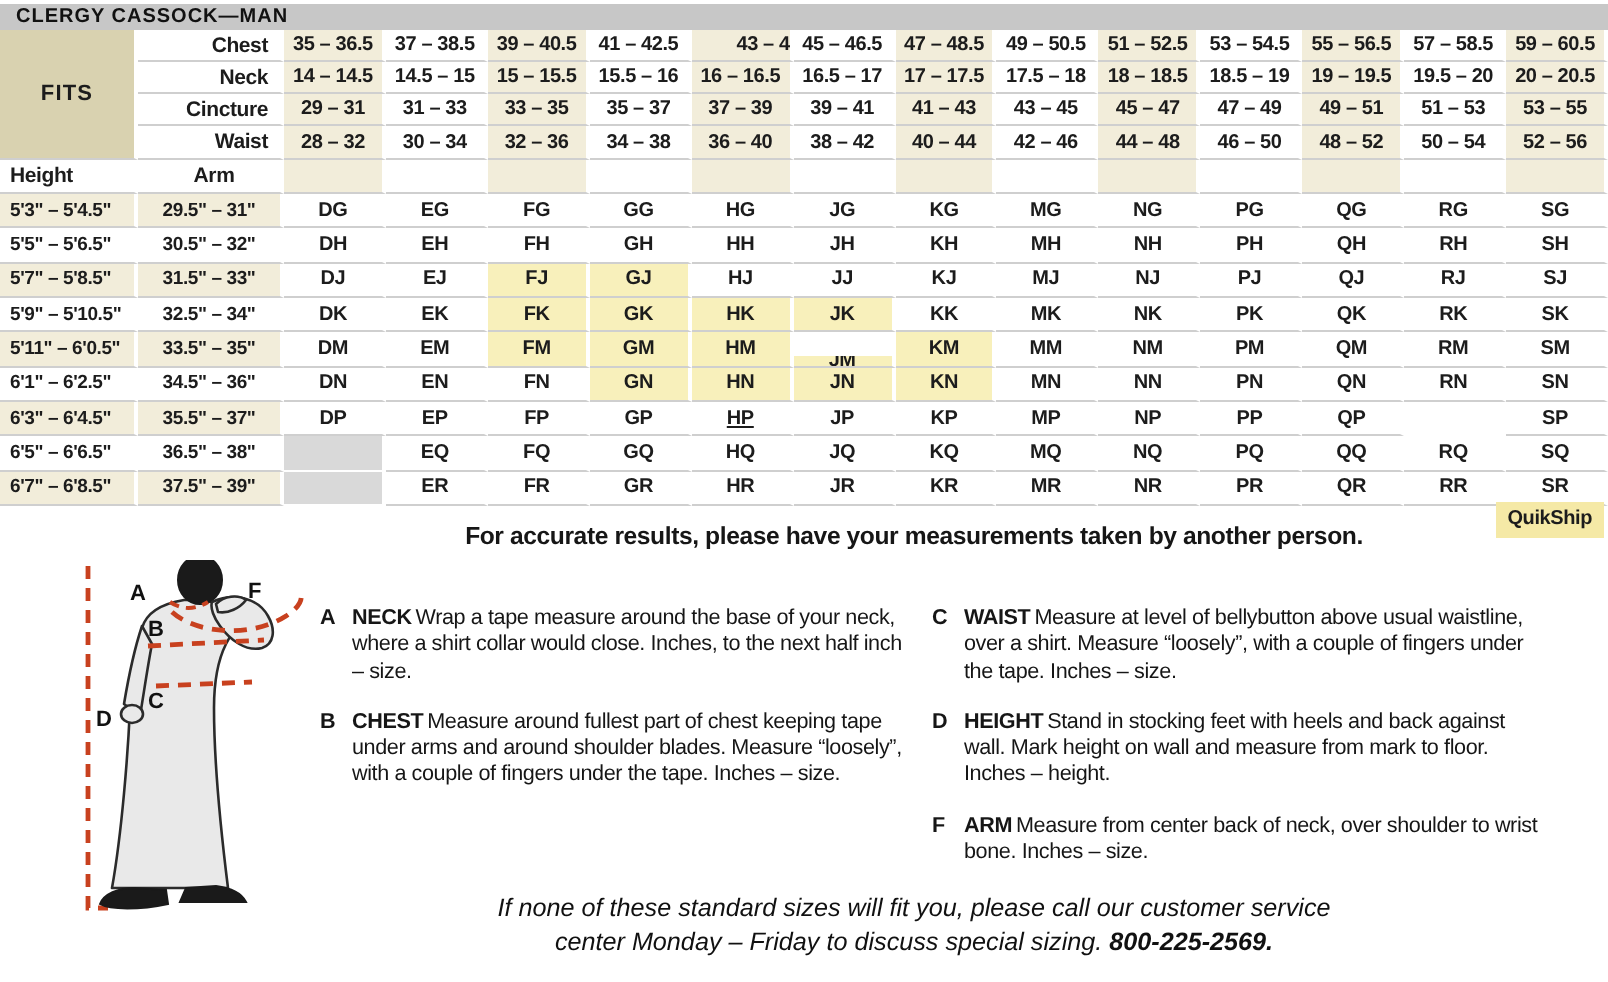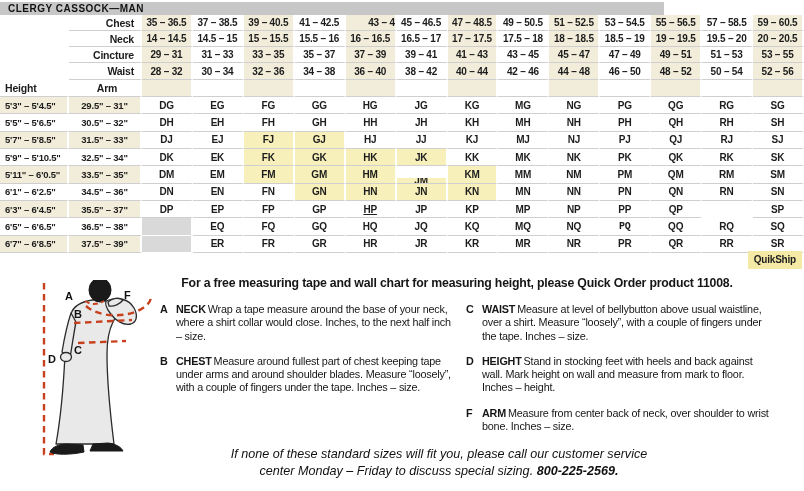--- a/index.html
+++ b/index.html
@@ -2,21 +2,21 @@
 <html><head>
 <meta charset="utf-8">
 <style>
   * { margin:0; padding:0; box-sizing:border-box; }
   html,body { background:#fff; }
   body {
     width:804px; height:491px; position:relative; overflow:hidden;
     font-family:"Liberation Sans", sans-serif; color:#1c1c1c;
   }
   .titlebar {
-    position:absolute; top:2px; left:0; width:664px; height:13px;
+    position:absolute; top:2px; left:0; width:804px; height:13px;
     background:#c7c7c7; color:#111;
     font-size:10px; font-weight:bold; letter-spacing:.5px;
     line-height:13px; padding-left:8px;
   }
   #size-grid {
     position:absolute; top:15px; left:0; width:804px;
     display:grid;
     grid-template-columns:69px 73px repeat(13, 1fr);
     grid-template-rows:16px 16px 16px 17px 17px repeat(9, 17.34px);
   }
@@ -52,38 +52,39 @@
     position:absolute; top:303px; left:160px; width:614px;
     display:flex; gap:12px;
   }
   .instr-col { width:294px; }
   .instr-col.right { width:308px; }
   .instr-item { position:relative; padding-left:16px; margin-bottom:12px;
     font-size:10.8px; line-height:13.3px; letter-spacing:-.2px; color:#161616; }
   .instr-letter { position:absolute; left:0; top:0; font-weight:bold; }
   .instr-term { font-weight:bold; margin-right:2px; }
   .footer-note {
-    position:absolute; top:446px; left:92px; width:694px;
+    position:absolute; top:446px; left:110px; width:694px;
     text-align:center; font-style:italic; font-size:12.6px;
     line-height:16.5px; color:#111;
   }
   .footer-note b { font-style:italic; }
   .figure-wrap { position:absolute; left:22px; top:280px; width:132px; height:208px; }
   .robe { fill:#e9e9e9; stroke:#2b2b2b; stroke-width:1.3; stroke-linejoin:round; }
   .solid { fill:#1a1a1a; stroke:#1a1a1a; stroke-width:1; }
   .dash { fill:none; stroke:#c8411f; stroke-width:2.4; stroke-dasharray:6.5 4.5; }
   .dash.thin { stroke-width:2; stroke-dasharray:5 3.5; }
   .fig-label { font-family:"Liberation Sans", sans-serif; font-size:11px; font-weight:bold; fill:#111; }
 </style>
 </head>
 <body>
 
 <div class="titlebar">CLERGY CASSOCK—MAN</div>
 
 <div id="size-grid">
+    <div class="cell fits-label" style="grid-area: 1 / 1 / span 4;">FITS</div>
     <div class="cell row-label" style="grid-area: 1 / 2;">Chest</div>
     <div class="cell stripe" style="grid-area: 1 / 3;">35 – 36.5</div>
     <div class="cell " style="grid-area: 1 / 4;">37 – 38.5</div>
     <div class="cell stripe" style="grid-area: 1 / 5;">39 – 40.5</div>
     <div class="cell " style="grid-area: 1 / 6;">41 – 42.5</div>
     <div class="cell stripe" style="grid-area: 1 / 7; padding-left: 36px;">43 – 44.5</div>
     <div class="cell " style="grid-area: 1 / 8;">45 – 46.5</div>
     <div class="cell stripe" style="grid-area: 1 / 9;">47 – 48.5</div>
     <div class="cell " style="grid-area: 1 / 10;">49 – 50.5</div>
     <div class="cell stripe" style="grid-area: 1 / 11;">51 – 52.5</div>
@@ -257,21 +258,21 @@
     <div class="cell range" style="grid-area: 13 / 2;">36.5" – 38"</div>
     <div class="cell empty" style="grid-area: 13 / 3;"></div>
     <div class="cell " style="grid-area: 13 / 4;">EQ</div>
     <div class="cell " style="grid-area: 13 / 5;">FQ</div>
     <div class="cell " style="grid-area: 13 / 6;">GQ</div>
     <div class="cell " style="grid-area: 13 / 7;">HQ</div>
     <div class="cell " style="grid-area: 13 / 8;">JQ</div>
     <div class="cell " style="grid-area: 13 / 9;">KQ</div>
     <div class="cell " style="grid-area: 13 / 10;">MQ</div>
     <div class="cell " style="grid-area: 13 / 11;">NQ</div>
-    <div class="cell " style="grid-area: 13 / 12; font-family: Liberation Mono, monospace;">PQ</div>
+    <div class="cell " style="grid-area: 13 / 12;">PQ</div>
     <div class="cell " style="grid-area: 13 / 13;">QQ</div>
     <div class="cell " style="grid-area: 13 / 14;">RQ</div>
     <div class="cell " style="grid-area: 13 / 15;">SQ</div>
     <div class="cell range height-val rowstripe" style="grid-area: 14 / 1;">6'7" – 6'8.5"</div>
     <div class="cell range rowstripe" style="grid-area: 14 / 2;">37.5" – 39"</div>
     <div class="cell empty" style="grid-area: 14 / 3;"></div>
     <div class="cell " style="grid-area: 14 / 4;">ER</div>
     <div class="cell " style="grid-area: 14 / 5;">FR</div>
     <div class="cell " style="grid-area: 14 / 6;">GR</div>
     <div class="cell " style="grid-area: 14 / 7;">HR</div>
@@ -281,22 +282,21 @@
     <div class="cell " style="grid-area: 14 / 11;">NR</div>
     <div class="cell " style="grid-area: 14 / 12;">PR</div>
     <div class="cell " style="grid-area: 14 / 13;">QR</div>
     <div class="cell " style="grid-area: 14 / 14;">RR</div>
     <div class="cell " style="grid-area: 14 / 15;">SR</div>
   </div>
 
 <div class="quikship">QuikShip</div>
 
 <div class="heading-note">
-  <br>
-  <span>For a free measuring tape and wall chart for measuring height, please Quick Order product 11008.</span>
+  <span>For accurate results, please have your measurements taken by another person.</span><br>
 </div>
 
 <svg class="figure-wrap" viewBox="0 0 132 208" width="132" height="208">
   <path class="dash" d="M22 3 V174 H32"></path>
   <path class="robe" d="M70 20 C58 22,51 27,49 34 C46 47,44 60,43 74 C42 96,39 136,34 164 L92 164 C88 132,85 98,85 74 C85 60,87 50,91 42 L97 31 C93 24,84 20,78 20 Z"></path>
   <path class="robe" d="M49 33 C45 45,42 60,40 72 L48 78 C50 66,52 52,54 42 Z"></path>
   <ellipse class="robe" cx="44" cy="77" rx="5.5" ry="4.5"></ellipse>
   <ellipse class="solid" cx="78" cy="10" rx="11" ry="12"></ellipse>
   <path class="robe" d="M84 21 C95 16,107 19,112 28 C116 35,115 42,109 44 C101 46,93 40,88 33 C85 29,83 24,84 21 Z"></path>
   <path class="robe" d="M86 22 C90 18,97 17,101 20 C98 24,92 27,87 26 Z"></path>

